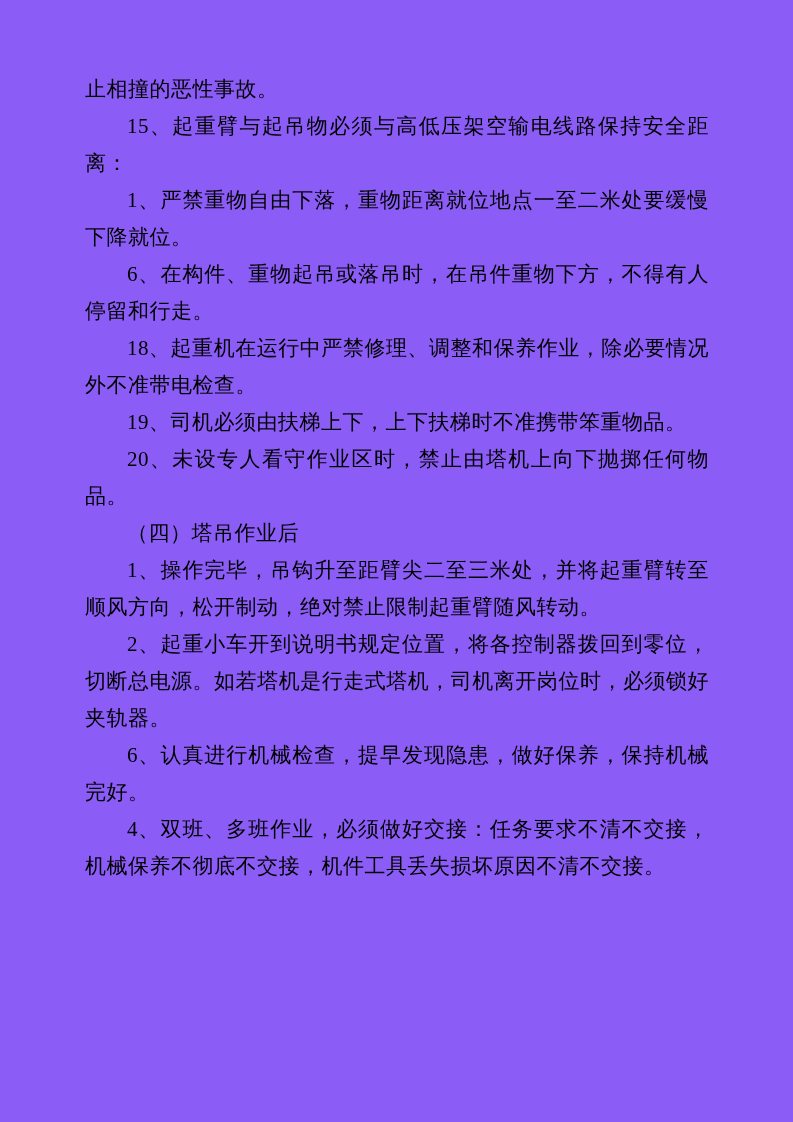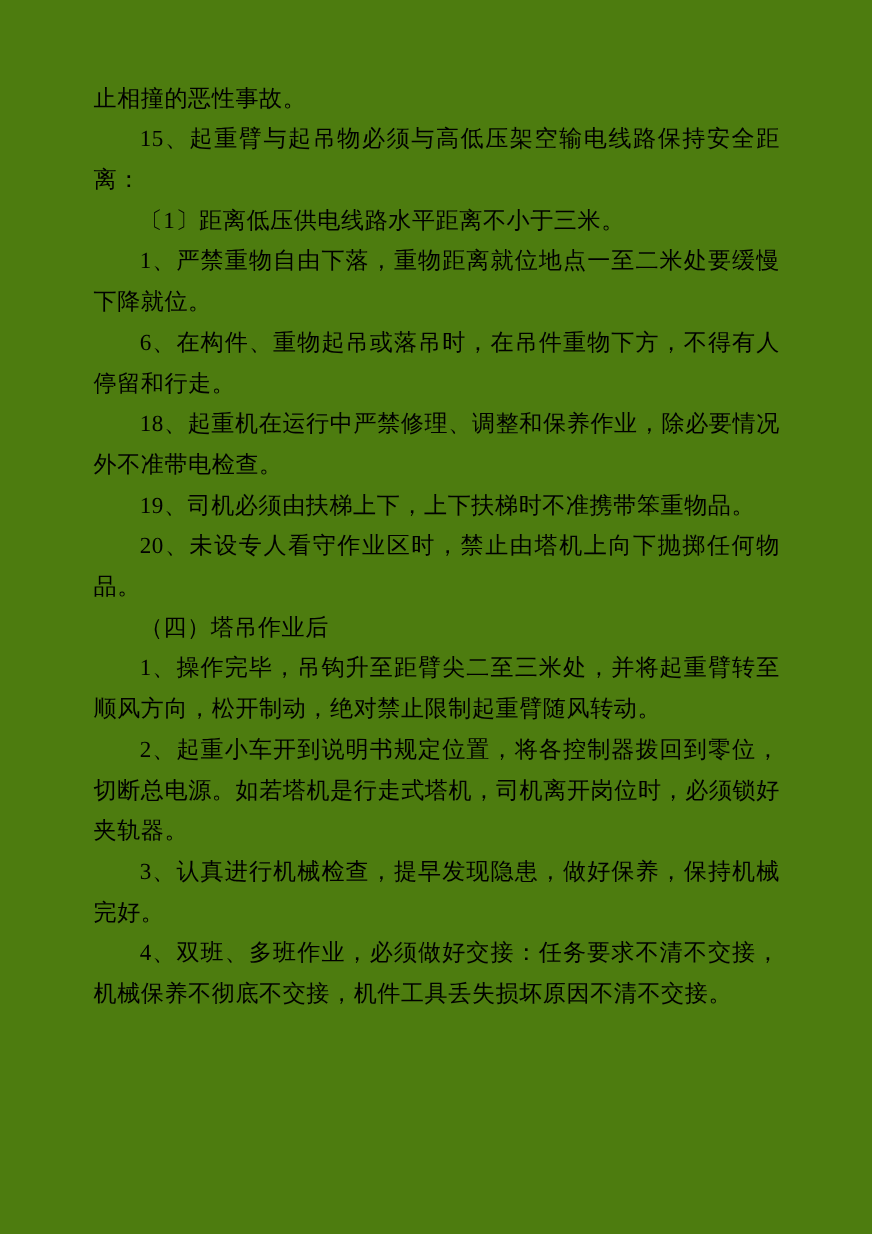--- a/index.html
+++ b/index.html
@@ -5,21 +5,21 @@
   html, body {
     margin: 0;
     padding: 0;
     background: #ffffff;
   }
   .page {
     position: relative;
     width: 793px;
     height: 1122px;
     box-sizing: border-box;
-    background: #4d7c0f;
+    background: #8b5cf6;
     padding: 71px 84px 0 85px;
     overflow: hidden;
   }
   .doc-body {
     font-family: "Liberation Serif", "DejaVu Serif", serif;
     font-size: 21px;
     line-height: 37px;
     color: #000000;
     text-align: justify;
     text-justify: inter-character;
@@ -34,25 +34,24 @@
     text-indent: 0;
   }
 </style>
 </head>
 <body>
 
 <div class="page">
   <div class="doc-body">
     <p class="no-indent">止相撞的恶性事故。</p>
     <p>15、起重臂与起吊物必须与高低压架空输电线路保持安全距离：</p>
-    <p>〔1〕距离低压供电线路水平距离不小于三米。</p>
     <p>1、严禁重物自由下落，重物距离就位地点一至二米处要缓慢下降就位。</p>
     <p>6、在构件、重物起吊或落吊时，在吊件重物下方，不得有人停留和行走。</p>
     <p>18、起重机在运行中严禁修理、调整和保养作业，除必要情况外不准带电检查。</p>
     <p>19、司机必须由扶梯上下，上下扶梯时不准携带笨重物品。</p>
     <p>20、未设专人看守作业区时，禁止由塔机上向下抛掷任何物品。</p>
     <p>（四）塔吊作业后</p>
     <p>1、操作完毕，吊钩升至距臂尖二至三米处，并将起重臂转至顺风方向，松开制动，绝对禁止限制起重臂随风转动。</p>
     <p>2、起重小车开到说明书规定位置，将各控制器拨回到零位，切断总电源。如若塔机是行走式塔机，司机离开岗位时，必须锁好夹轨器。</p>
-    <p>3、认真进行机械检查，提早发现隐患，做好保养，保持机械完好。</p>
+    <p>6、认真进行机械检查，提早发现隐患，做好保养，保持机械完好。</p>
     <p>4、双班、多班作业，必须做好交接：任务要求不清不交接，机械保养不彻底不交接，机件工具丢失损坏原因不清不交接。</p>
   </div>
 </div>
 
 </body></html>

